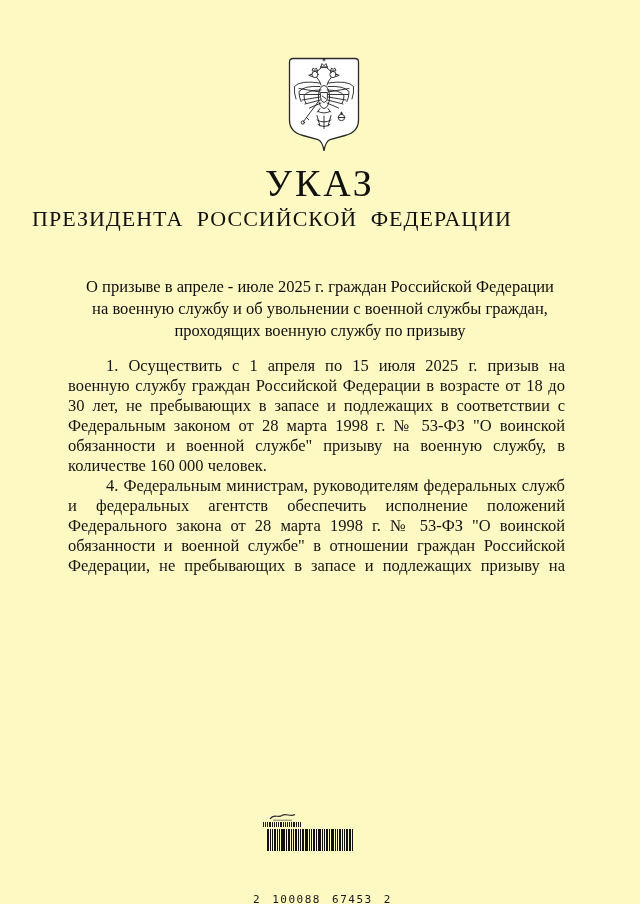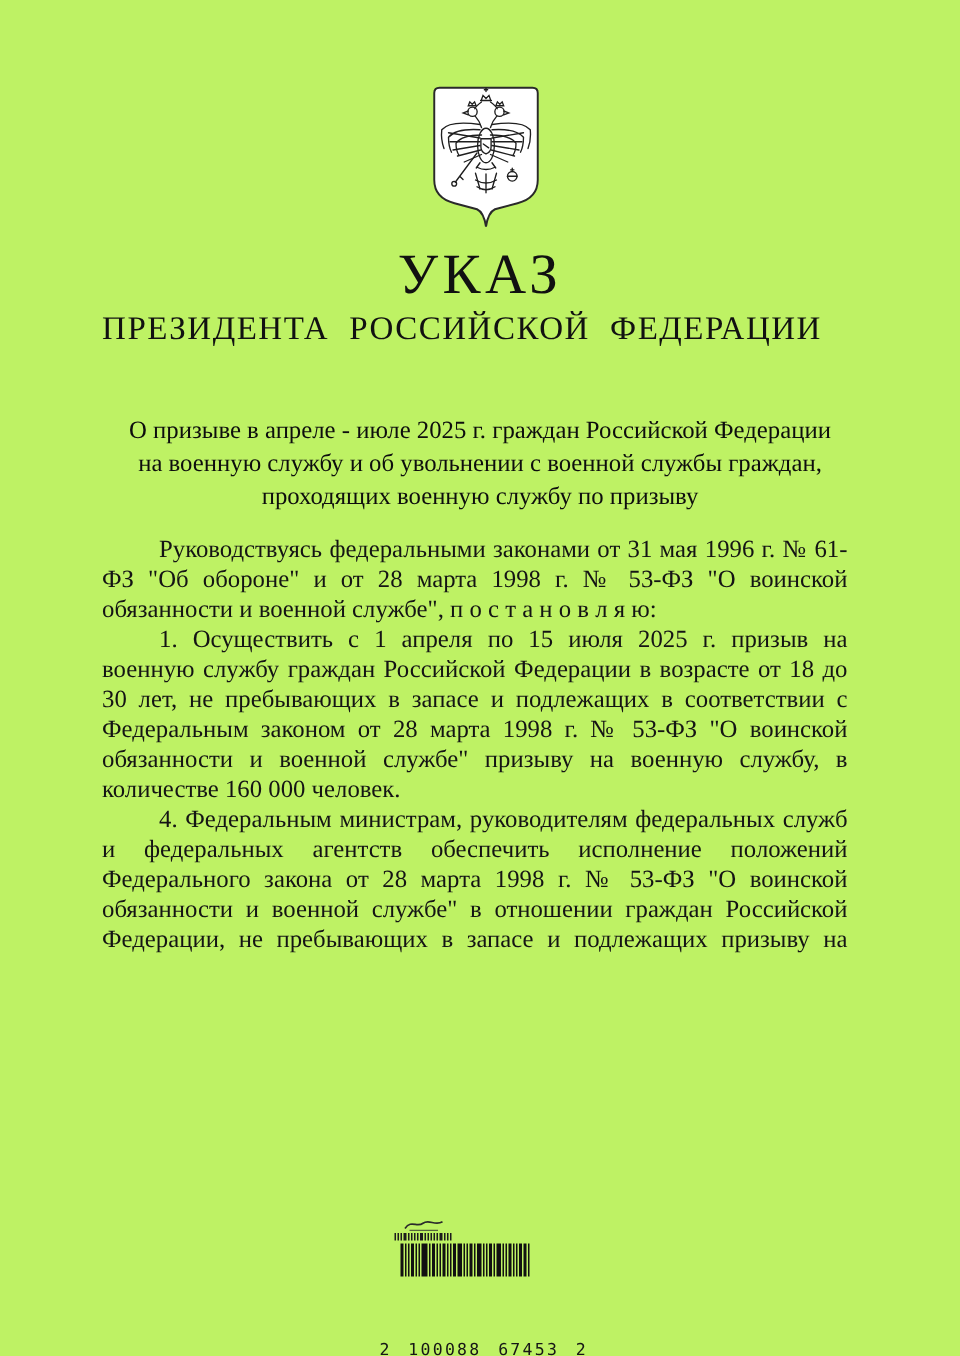--- a/index.html
+++ b/index.html
@@ -1,41 +1,40 @@
 <!DOCTYPE html>
 <html lang="ru"><head>
 <meta charset="utf-8">
 <style>
   html,body { margin:0; padding:0; }
   body { background:#ffffff; }
   .page {
     position:relative;
     width:640px; height:904px;
     margin:0 auto;
-    background:#bef264;
+    background:#fef9c3;
     color:#151515;
     font-family:"Liberation Serif", serif;
     overflow:hidden;
   }
   .emblem {
     position:absolute; left:287px; top:56px;
     width:74px; height:104px;
   }
   .doc-type {
     position:absolute; left:0; top:161px; width:640px;
     text-align:center;
     font-size:38px; letter-spacing:3px;
     color:#111;
   }
   .issuer {
     position:absolute; left:0; top:206px; width:544px;
     text-align:center;
     font-size:22px; letter-spacing:1px; word-spacing:7px;
     color:#111;
-    margin-left:36px;
   }
   .subject {
     position:absolute; left:81px; top:276px; width:478px;
     text-align:center;
     font-weight:normal;
     font-size:16.5px; line-height:22px;
     color:#0d0d0d;
   }
   .body {
     position:absolute; left:68px; top:356px; width:497px;
@@ -121,21 +120,20 @@
         <path d="M33,52.5 l-2.5,3.5 M41,52.5 l2.5,3.5"></path>
       </g>
     </svg>
   </div>
 
   <div class="doc-type">УКАЗ</div>
   <div class="issuer">ПРЕЗИДЕНТА РОССИЙСКОЙ ФЕДЕРАЦИИ</div>
   <div class="subject">О призыве в апреле - июле 2025 г. граждан Российской Федерации на военную службу и об увольнении с военной службы граждан, проходящих военную службу по призыву</div>
 
   <div class="body">
-      <p>Руководствуясь федеральными законами от 31 мая 1996 г. № 61-ФЗ "Об обороне" и от 28 марта 1998 г. № 53-ФЗ "О воинской обязанности и военной службе", п о с т а н о в л я ю:</p>
       <p>1. Осуществить с 1 апреля по 15 июля 2025 г. призыв на военную службу граждан Российской Федерации в возрасте от 18 до 30 лет, не пребывающих в запасе и подлежащих в соответствии с Федеральным законом от 28 марта 1998 г. № 53-ФЗ "О воинской обязанности и военной службе" призыву на военную службу, в количестве 160 000 человек.</p>
       <p>4. Федеральным министрам, руководителям федеральных служб и федеральных агентств обеспечить исполнение положений Федерального закона от 28 марта 1998 г. № 53-ФЗ "О воинской обязанности и военной службе" в отношении граждан Российской Федерации, не пребывающих в запасе и подлежащих призыву на</p>
     </div>
 
   <div class="barcode-block">
     <svg class="print-mark" viewBox="0 0 32 12" xmlns="http://www.w3.org/2000/svg">
       <path d="M3,9 C7,3 11,8.5 15,5.5 S23,7.5 28,4.5" stroke="#2b2b2b" stroke-width="1.1" fill="none"></path>
       <path d="M6,10.2 H25" stroke="#2b2b2b" stroke-width="0.6" fill="none"></path>
     </svg>
     <div class="micro-bars">

